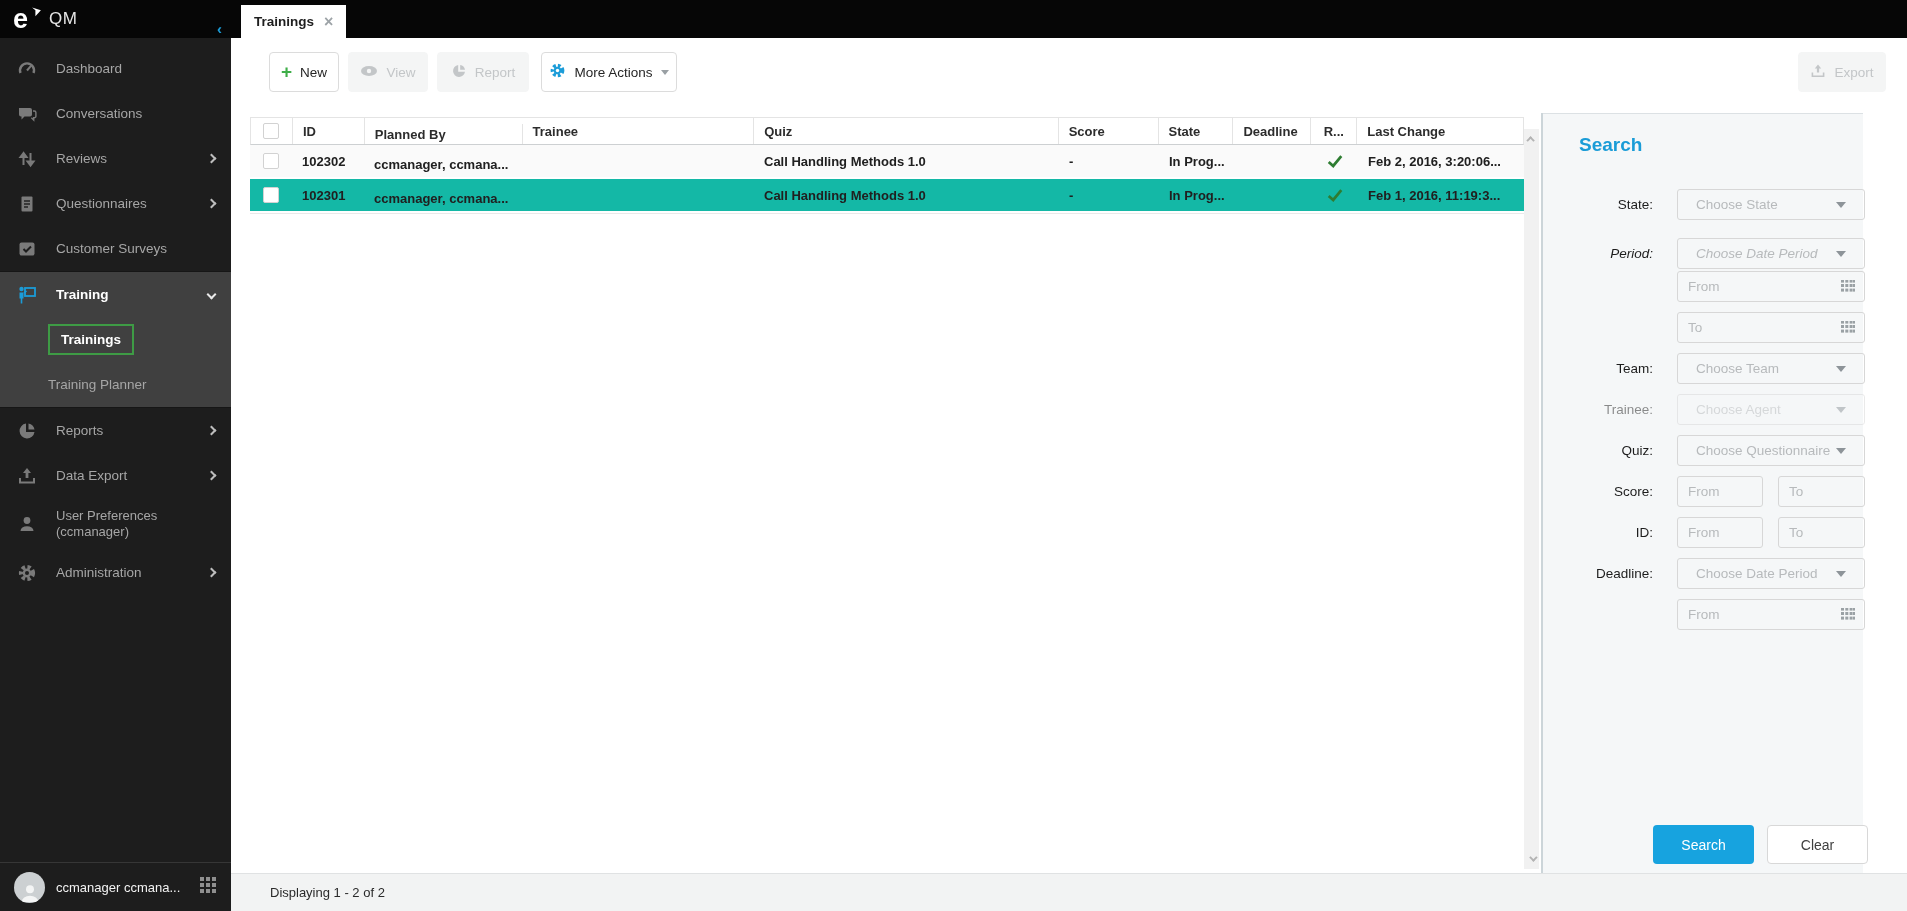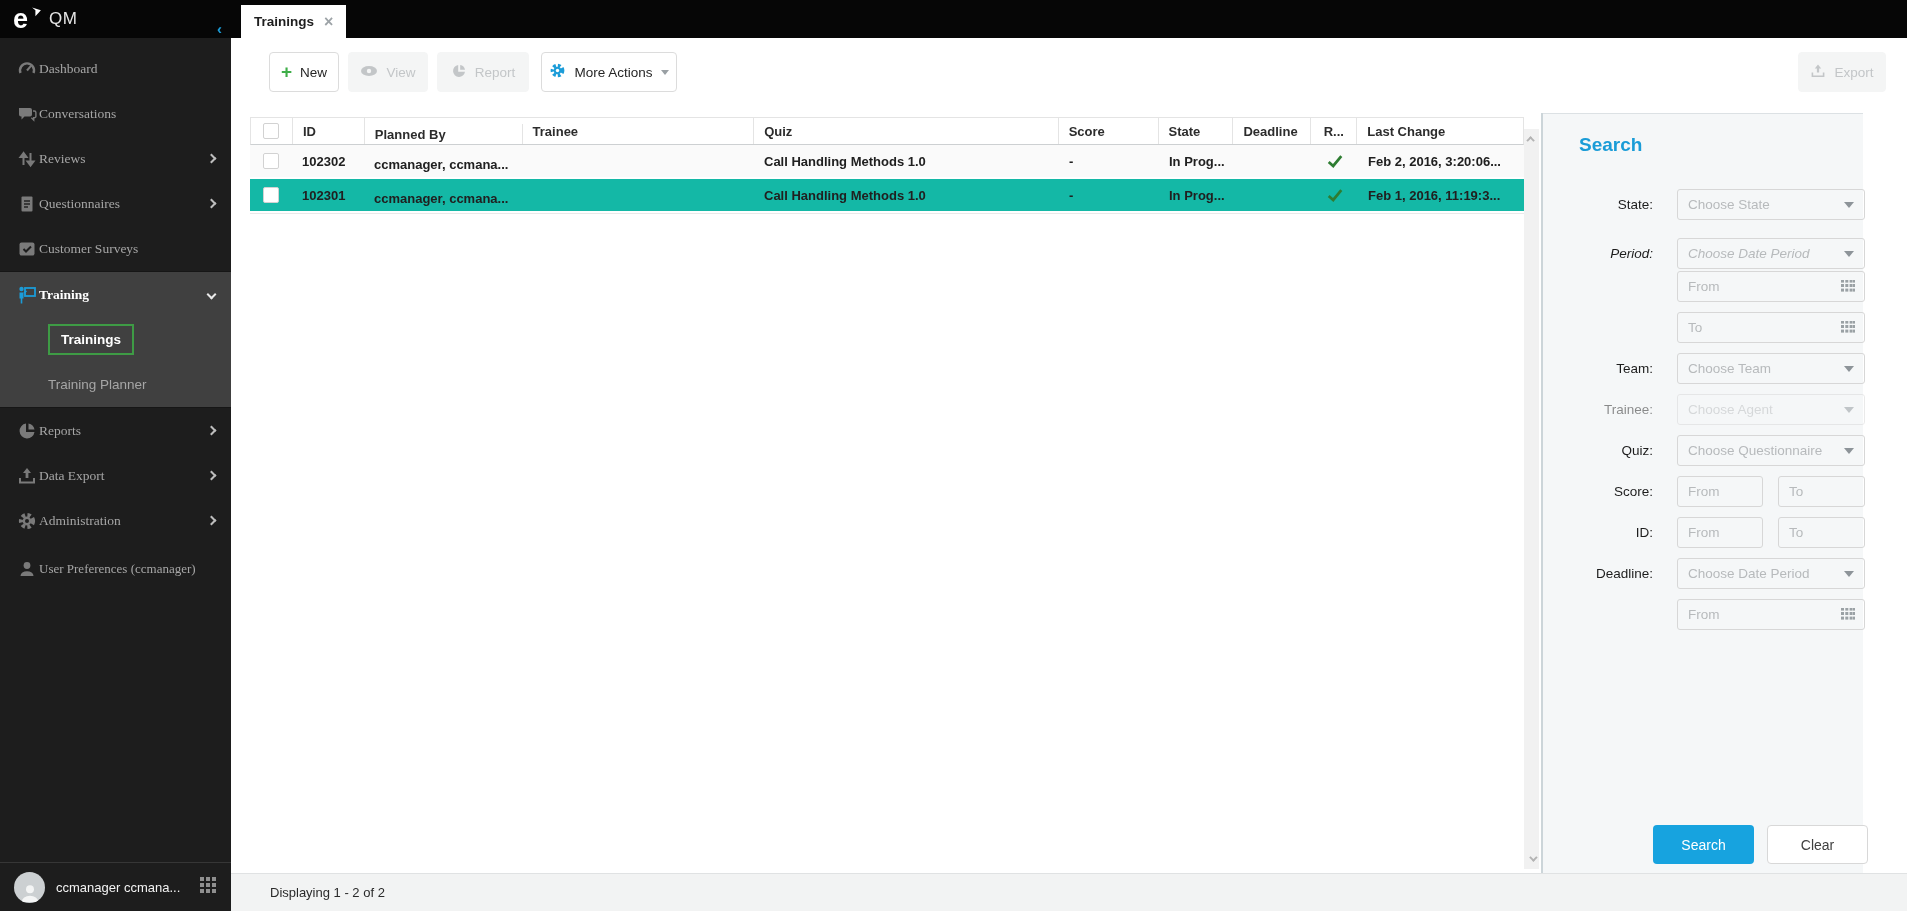--- a/index.html
+++ b/index.html
@@ -14,21 +14,21 @@
   .app-title { position:absolute; left:49px; top:9px; color:#e6e6e6; font-size:17px; letter-spacing:.5px; }
   .collapse { position:absolute; left:217px; top:22px; color:#1b9cd8; font-size:15px; font-weight:bold; line-height:14px; cursor:pointer; }
   .tab { position:absolute; left:241px; top:5px; height:33px; background:#fff; display:flex; align-items:center; padding:0 13px; gap:10px; }
   .tab-label { font-size:13.5px; font-weight:bold; color:#1f1f1f; }
   .tab-close { color:#9da3a7; font-size:16px; font-weight:bold; cursor:pointer; line-height:14px; }
 
   
   .sidebar { position:absolute; left:0; top:38px; width:231px; height:873px; background:#1d1d1d; padding-top:8px; }
   .nav-item { height:45px; display:flex; align-items:center; padding:0 16px 0 15px; cursor:pointer; }
   .nav-icon { width:24px; display:flex; justify-content:center; flex:none; }
-  .nav-label { color:#a6a6a6; font-size:13.5px; flex:1; line-height:16px;font-family:Liberation Serif, serif; }
+  .nav-label { margin-left:17px; color:#a6a6a6; font-size:13.5px; flex:1; line-height:16px; }
   .nav-label.two-line { font-size:13px; }
   .chev-right { width:7px; height:7px; border-right:2px solid #bdbdbd; border-bottom:2px solid #bdbdbd; transform:rotate(-45deg); flex:none; }
   .chev-down-w { width:7px; height:7px; border-right:2px solid #e9e9e9; border-bottom:2px solid #e9e9e9; transform:rotate(45deg); flex:none; }
   .nav-group { background:#404040; border-top:1px solid #161616; border-bottom:1px solid #161616; }
   .nav-group .nav-label.training { color:#fff; font-weight:bold; }
   .subitem { height:45px; display:flex; align-items:center; padding-left:48px; cursor:pointer; }
   .sub-sel { border:2px solid #3e9b45; padding:6px 11px; color:#fff; font-weight:bold; font-size:13.5px; }
   .sub-label { color:#a6a6a6; font-size:13.5px; }
   .userbar { position:absolute; left:0; bottom:0; width:231px; height:49px; border-top:1px solid #363636; display:flex; align-items:center; padding:0 14px; background:#1d1d1d; cursor:pointer; }
   .avatar { width:31px; height:31px; border-radius:50%; background:#ccd0d2; display:flex; align-items:flex-end; justify-content:center; overflow:hidden; flex:none; }
@@ -69,21 +69,21 @@
   .sa-glyph-down { width:6px; height:6px; border-right:2px solid #b3b3b3; border-bottom:2px solid #b3b3b3; transform:rotate(45deg) translateY(-2px); }
 
   
   .divider { position:absolute; left:1541px; top:113px; width:2px; height:760px; background:#ccd5d9; }
   .searchpanel { position:absolute; left:1543px; top:113px; width:320px; height:760px; background:#f5f7f8; border-top:1px solid #dce1e4; }
   .sp-title { position:absolute; left:36px; top:20px; color:#1a9cd7; font-size:19px; font-weight:bold; }
   .sp-row { position:absolute; left:0; width:364px; height:31px; }
   .sp-row.dim { opacity:.5; }
   .sp-label { position:absolute; left:0; top:0; width:110px; height:31px; line-height:31px; text-align:right; font-size:13.5px; color:#1d1d1d; }
   .dd { position:absolute; left:134px; top:0; width:188px; height:31px; border:1px solid #d7d7d7; border-radius:3px;
-    display:flex; align-items:center; justify-content:space-between; padding:0 10px; cursor:pointer; }
+    display:flex; align-items:center; justify-content:space-between; padding:0 18px; cursor:pointer; }
   .dd-text { color:#b7babc; font-size:13.5px; white-space:nowrap; overflow:hidden; }
   .dd-caret { width:0; height:0; border-left:5px solid transparent; border-right:5px solid transparent; border-top:6px solid #8d9499; flex:none; margin-left:6px; }
   .datefield { position:absolute; left:134px; top:0; width:188px; height:31px; border:1px solid #d7d7d7; border-radius:3px;
     display:flex; align-items:center; padding:0 8px 0 10px; background:transparent; }
   .datefield input { flex:1; min-width:0; border:none; outline:none; background:transparent; font-size:13.5px; color:#555;
     font-family:"Liberation Sans", sans-serif; }
   .smallfield { position:absolute; top:0; height:31px; border:1px solid #d7d7d7; border-radius:3px; background:transparent;
     padding:0 10px; font-size:13.5px; color:#555; outline:none; font-family:"Liberation Sans", sans-serif; }
   .sf-from { left:134px; width:86px; } .sf-to { left:235px; width:87px; }
   input::placeholder { color:#b7babc; opacity:1; }
@@ -208,40 +208,40 @@
     <span class="nav-icon">
       <svg width="20" height="20" viewBox="0 0 20 20">
           <path d="M10 2 L14 7 h-2.6 v5 h-2.8 V7 H6 Z" fill="#7a7a7a"></path>
           <path d="M3 12 v4.5 h14 V12" fill="none" stroke="#7a7a7a" stroke-width="2"></path>
         </svg>
     </span>
     <span class="nav-label">Data Export</span>
     <span class="chev-right"></span>
   </div>
 
+  <div class="nav-item" style="height:52px;">
+    <span class="nav-icon">
+      <svg width="20" height="20" viewBox="0 0 20 20">
+          <circle cx="10" cy="6.5" r="3.4" fill="#7a7a7a"></circle>
+          <path d="M3.5 17 a6.5 4.8 0 0 1 13 0 z" fill="#7a7a7a"></path>
+        </svg>
+    </span>
+    <span class="nav-label two-line">User Preferences (ccmanager)</span>
+  </div>
+
   <div class="nav-item">
     <span class="nav-icon">
       <svg width="20" height="20" viewBox="0 0 20 20">
           <circle cx="10" cy="10" r="6" fill="none" stroke="#7a7a7a" stroke-width="4.2" stroke-dasharray="3.2 2.4"></circle>
           <circle cx="10" cy="10" r="4.4" fill="#7a7a7a"></circle>
           <circle cx="10" cy="10" r="2" fill="#1d1d1d"></circle>
         </svg>
     </span>
     <span class="nav-label">Administration</span>
     <span class="chev-right"></span>
-  </div>
-
-  <div class="nav-item" style="height:52px;">
-    <span class="nav-icon">
-      <svg width="20" height="20" viewBox="0 0 20 20">
-          <circle cx="10" cy="6.5" r="3.4" fill="#7a7a7a"></circle>
-          <path d="M3.5 17 a6.5 4.8 0 0 1 13 0 z" fill="#7a7a7a"></path>
-        </svg>
-    </span>
-    <span class="nav-label two-line">User Preferences (ccmanager)</span>
   </div>
 
   <div class="userbar">
     <span class="avatar">
       <svg width="22" height="22" viewBox="0 0 20 20">
           <circle cx="10" cy="7.5" r="3.6" fill="#f4f5f5"></circle>
           <path d="M2.5 19 a7.5 5.6 0 0 1 15 0 z" fill="#f4f5f5"></path>
         </svg>
     </span>
     <span class="user-name">ccmanager ccmana...</span>

